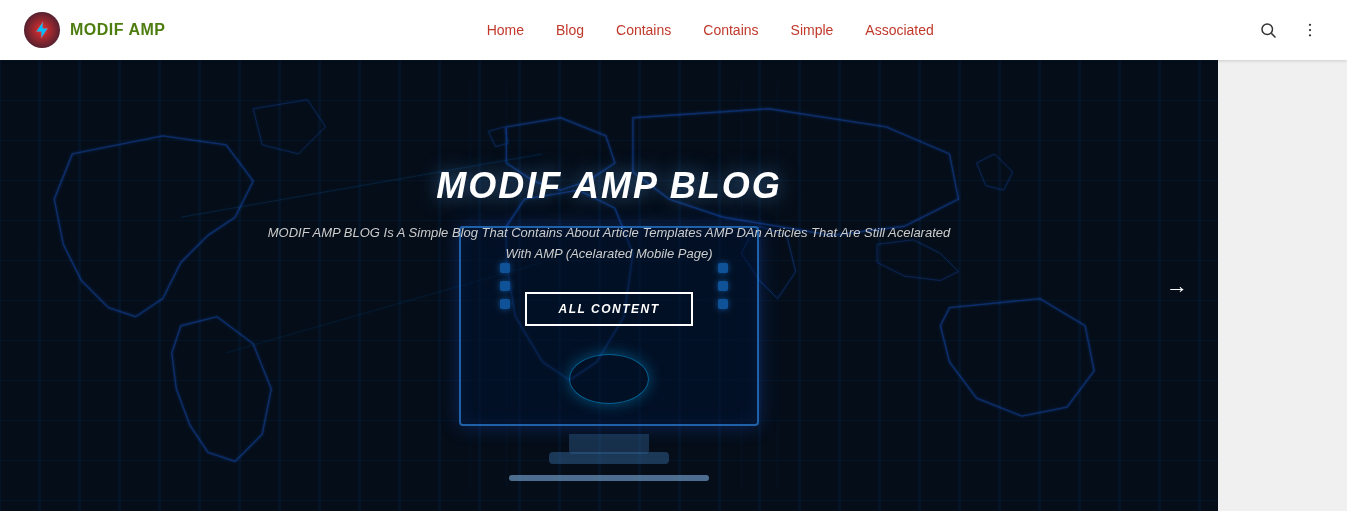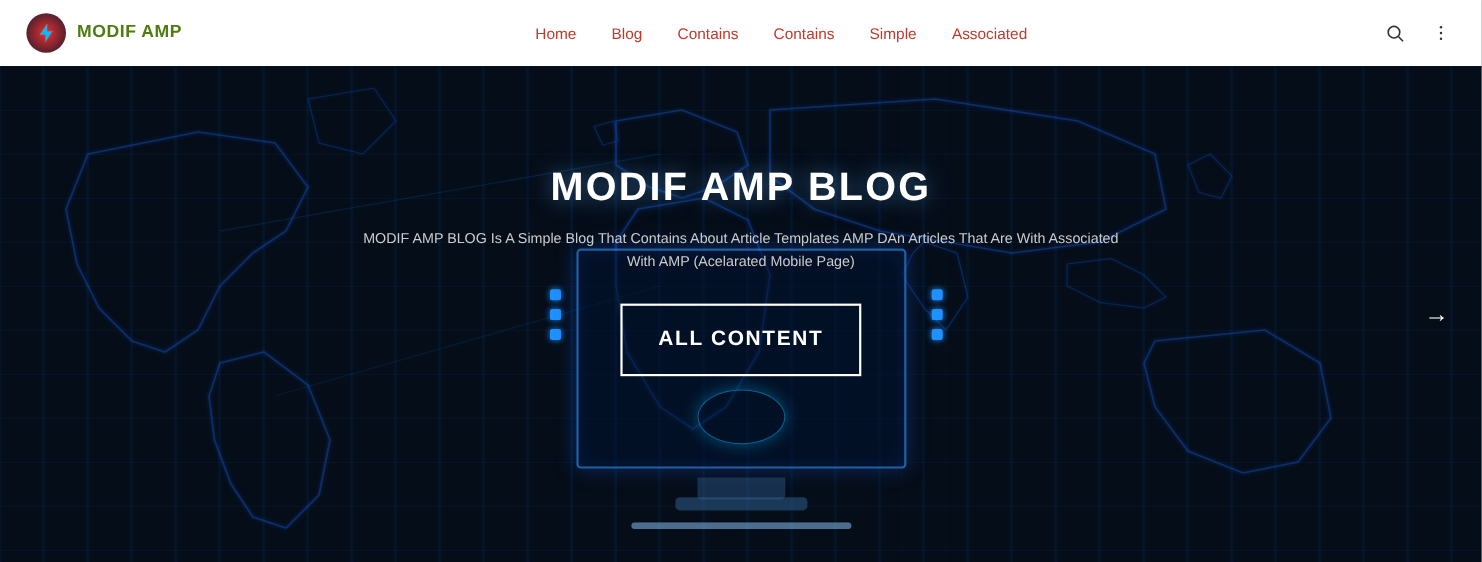--- a/index.html
+++ b/index.html
@@ -81,27 +81,28 @@
       font-size: 18px;
       display: flex;
       align-items: center;
       justify-content: center;
       padding: 4px;
     }
 
     
     .hero {
       position: relative;
-      width: 1347px;
+      width: 1218px;
       height: 451px;
       overflow: hidden;
       background: #050d18;
       display: flex;
       align-items: center;
       justify-content: center;
+      font-style: italic;
     }
 
     
     .hero-bg {
       position: absolute;
       inset: 0;
       background:
         linear-gradient(rgba(0, 100, 200, 0.08) 1px, transparent 1px),
         linear-gradient(90deg, rgba(0, 100, 200, 0.08) 1px, transparent 1px);
       background-size: 40px 40px;
@@ -219,24 +220,24 @@
     .hero-subtitle {
       font-size: 13px;
       color: #ccc;
       line-height: 1.6;
       margin-bottom: 28px;
       max-width: 700px;
     }
 
     .hero-btn {
       display: inline-block;
-      padding: 20px 32px;
+      padding: 8px 32px;
       border: 2px solid #ffffff;
       color: #ffffff;
-      font-size: 19px;
+      font-size: 12px;
       font-weight: 700;
       letter-spacing: 1.5px;
       text-transform: uppercase;
       cursor: pointer;
       background: transparent;
       text-decoration: none;
     }
 
     
     .hero-arrow {
@@ -380,21 +381,21 @@
   <div style="position:absolute; top:50%; left:50%; transform:translate(-50%, -10%); z-index:3;">
     <div class="monitor-frame">
       <div class="globe-inner"></div>
       <div class="monitor-stand"></div>
       <div class="monitor-base"></div>
     </div>
   </div>
 
   <div class="hero-content">
     <h1 class="hero-title">MODIF AMP BLOG</h1>
-    <p class="hero-subtitle">MODIF AMP BLOG Is A Simple Blog That Contains About Article Templates AMP DAn Articles That Are With Associated With AMP (Acelarated Mobile Page)</p>
+    <p class="hero-subtitle">MODIF AMP BLOG Is A Simple Blog That Contains About Article Templates AMP DAn Articles That Are Still Acelarated With AMP (Acelarated Mobile Page)</p>
     <a class="hero-btn">ALL CONTENT</a>
   </div>
 
   <div class="hero-arrow">→</div>
 
   <div class="hero-progress">
     <div class="hero-progress-bar"></div>
   </div>
 
 </section>

